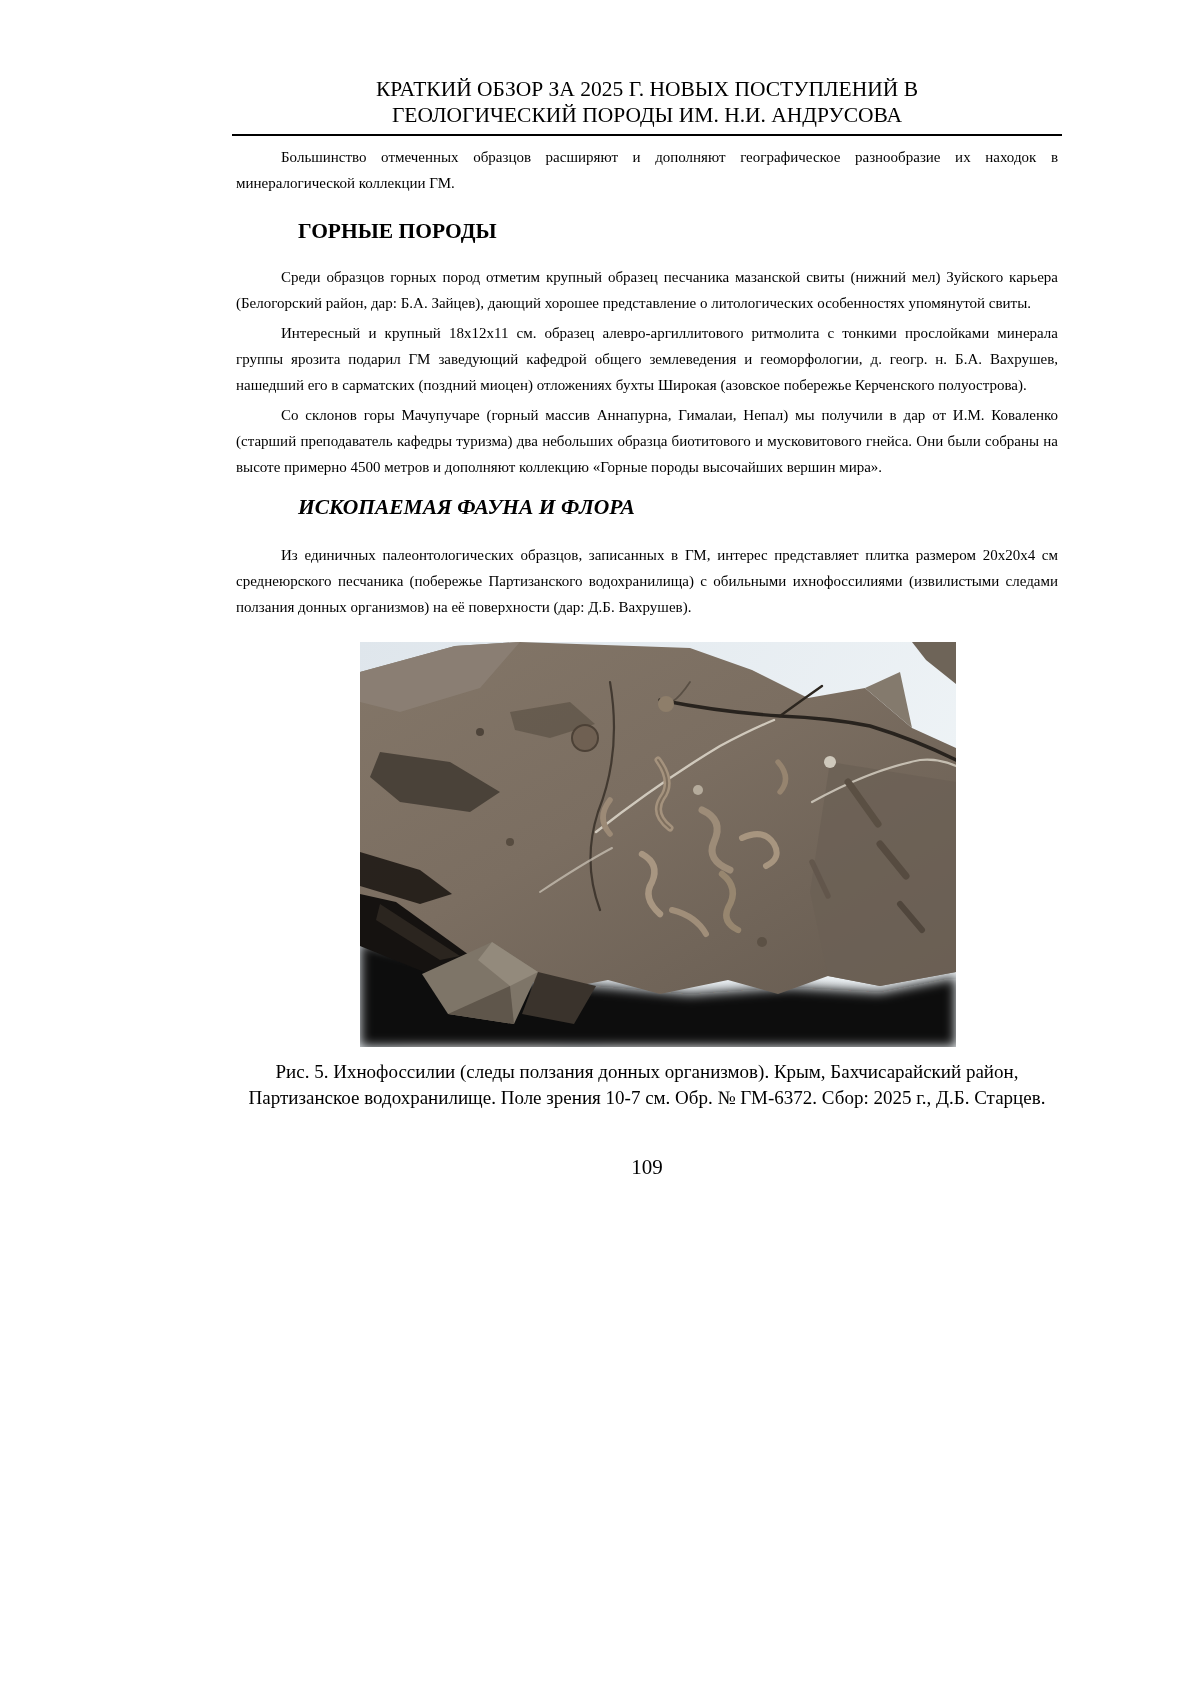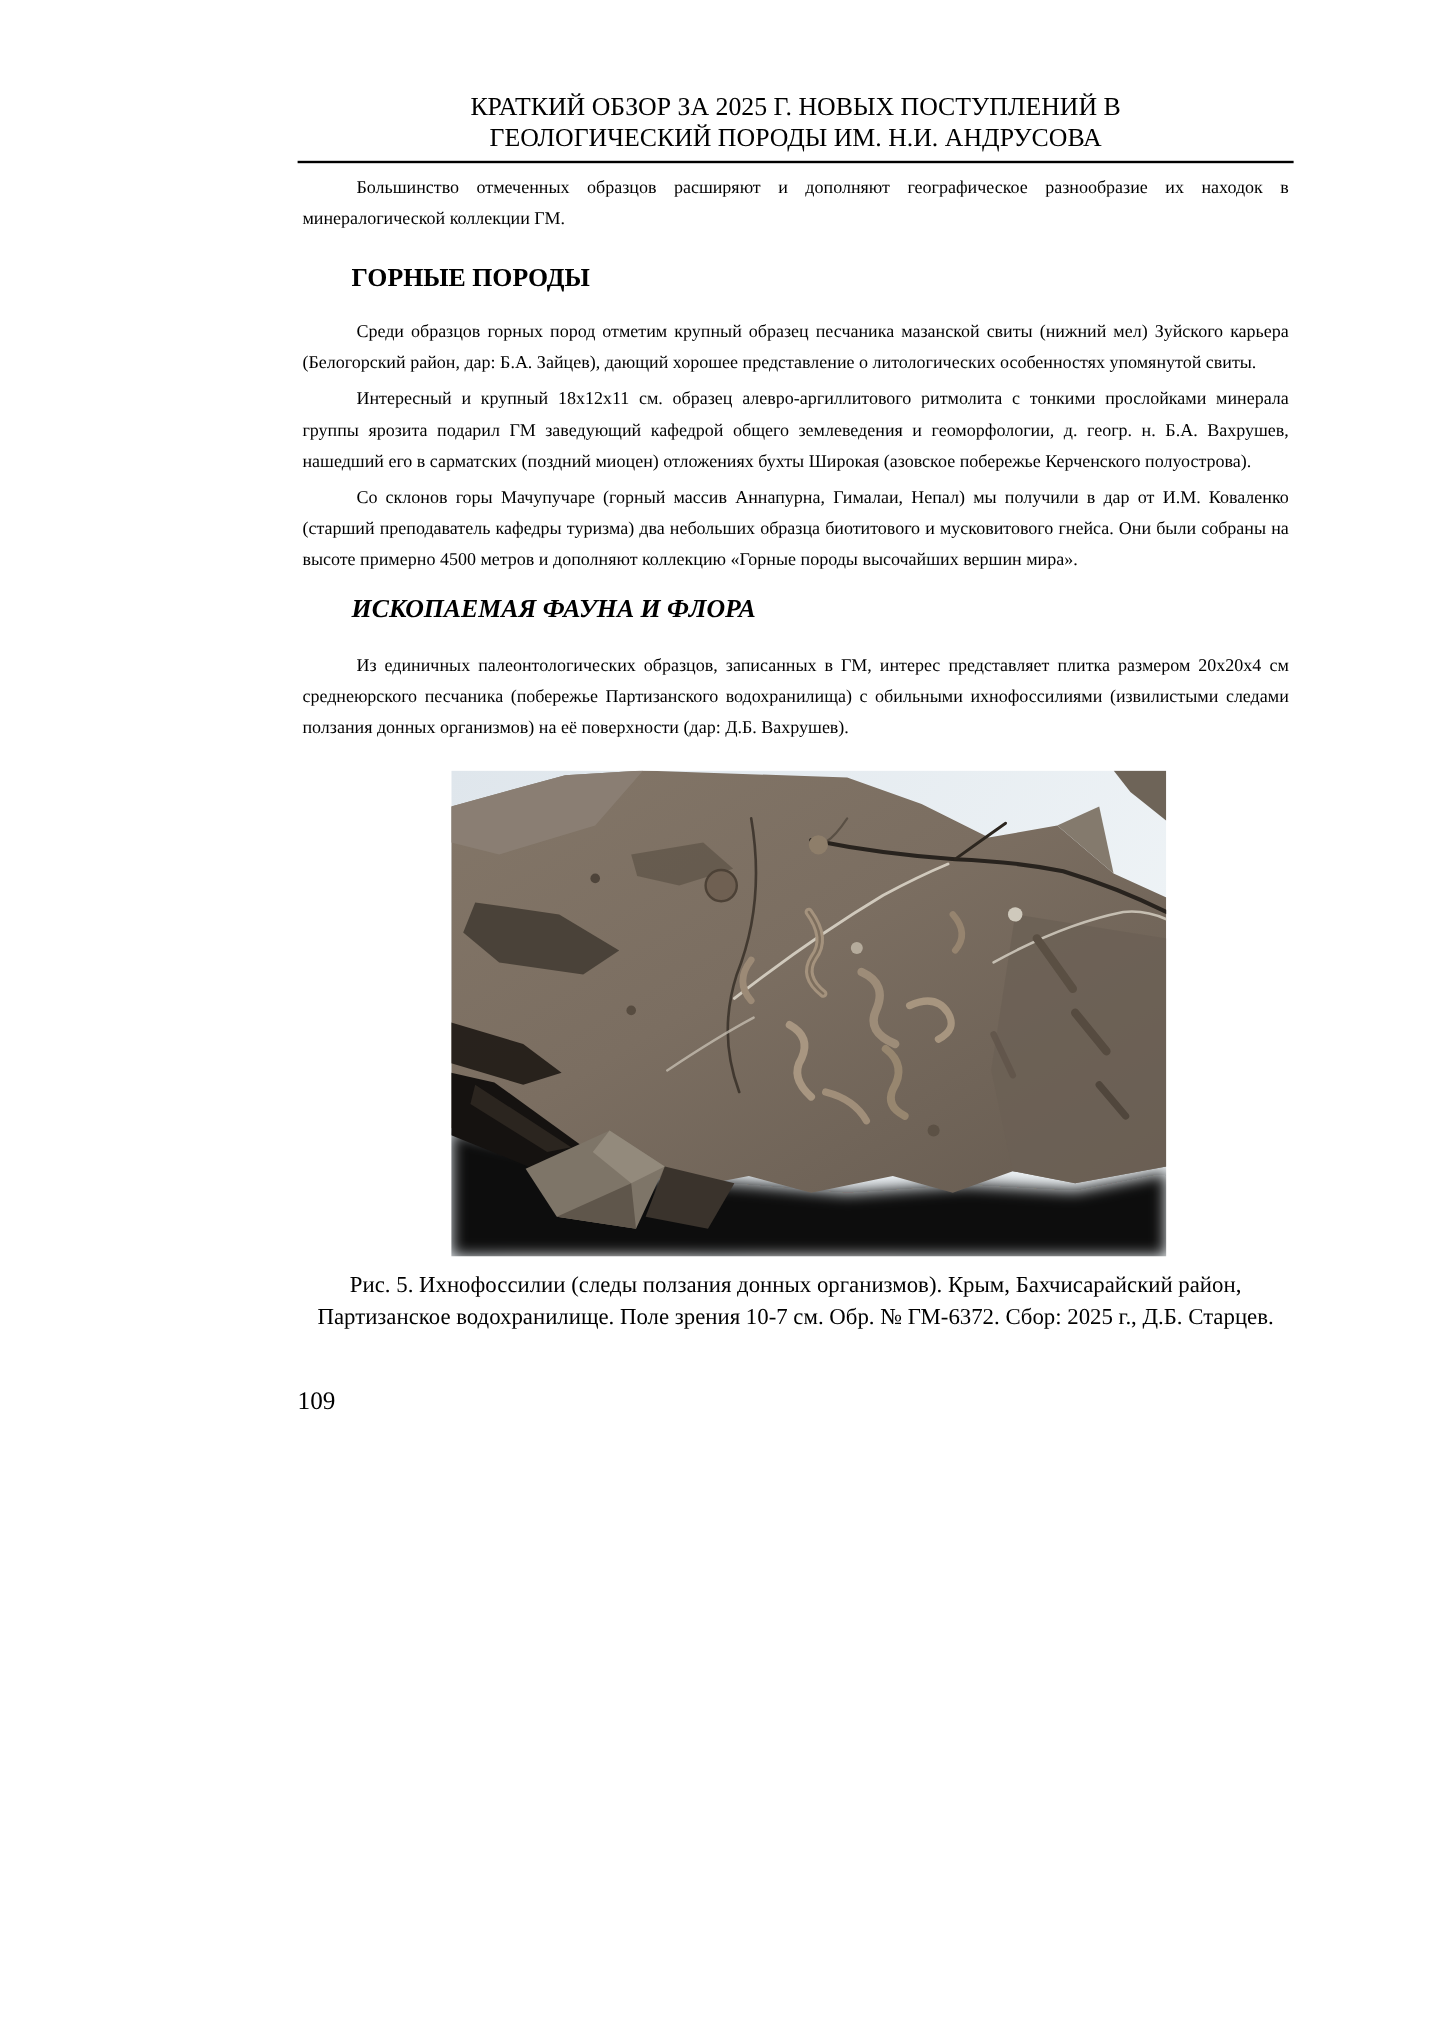--- a/index.html
+++ b/index.html
@@ -6,21 +6,21 @@
   body {
     width:1200px; height:1697px;
     background:#ffffff;
     font-family:"Liberation Serif", serif;
     color:#000;
     position:relative;
     overflow:hidden;
   }
   .text-block {
     position:absolute;
-    left:248px; top:76px;
+    left:232px; top:76px;
     width:830px;
   }
   .doc-header {
     text-align:center;
     font-size:21.5px;
     line-height:26px;
     font-weight:normal;
   }
   .header-rule {
     border:none;
@@ -32,38 +32,39 @@
     line-height:26px;
     text-align:justify;
     text-indent:45px;
     margin:4px;
   }
   p.intro { margin-top:8px; }
   h2.section-heading {
     font-size:21.5px;
     line-height:26px;
     font-weight:bold;
-    margin:22px 0 20px 45px;
+    margin:22px 0 20px 66px;
   }
   h2.section-heading.second { margin-top:14px; margin-bottom:22px;font-style:italic; }
   figure.photo-figure { margin:22px 0 0 0; }
   .photo-wrap {
     width:596px; height:405px;
     margin-left:128px;
     overflow:hidden;
   }
   .photo-wrap svg { display:block; }
   figcaption.caption {
     margin-top:12px;
     text-align:center;
     font-size:19px;
     line-height:26px;
   }
   .page-number {
     margin-top:44px;
+    text-align:center;
     font-size:21px;
   }
 </style>
 </head>
 <body>
 
 <div class="text-block">
 
   <div class="doc-header">
     <div>КРАТКИЙ ОБЗОР ЗА 2025 Г. НОВЫХ ПОСТУПЛЕНИЙ В</div>

